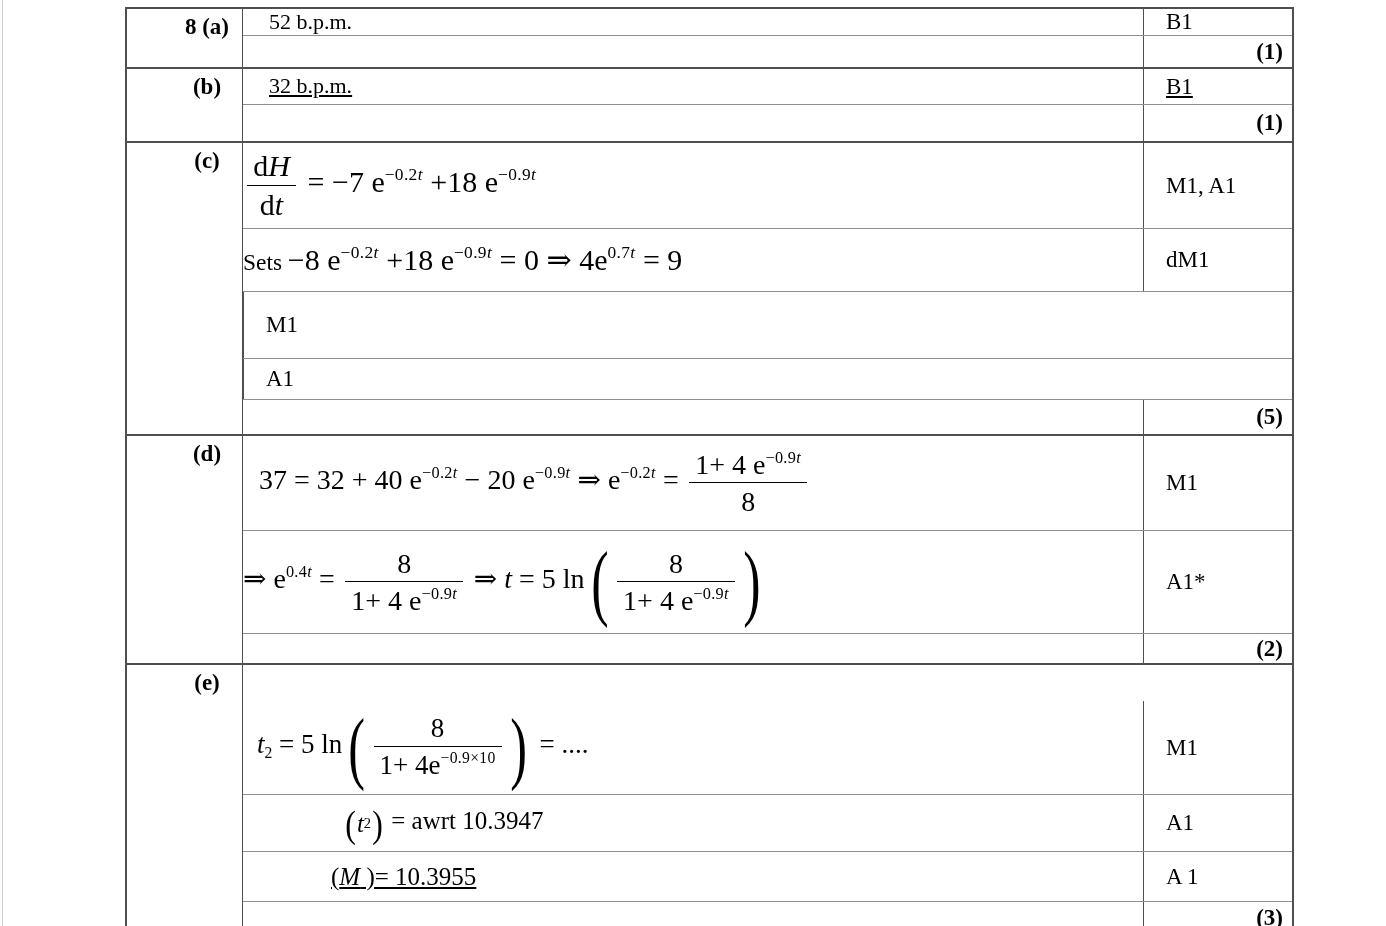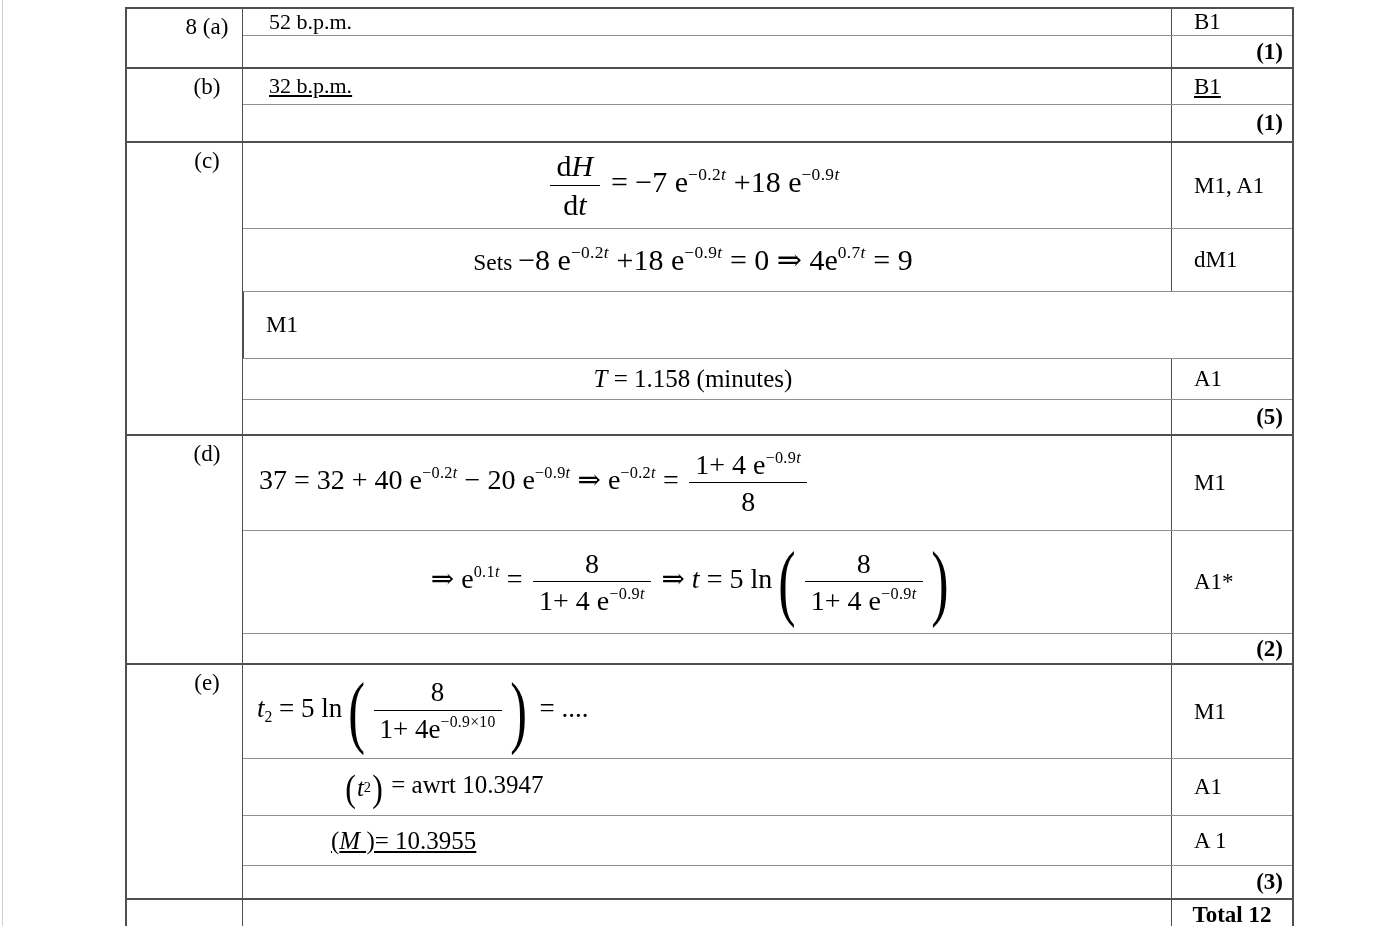--- a/index.html
+++ b/index.html
@@ -10,32 +10,32 @@
   }
   #page-edge{position:absolute;left:2px;top:0;width:1px;height:100%;background:#cfcfcf;}
   #mark-table{
     position:absolute;left:125px;top:7px;width:1165px;
     border:2px solid #4f4f4f;box-sizing:content-box;background:#fff;
   }
   .section{display:flex;align-items:stretch;}
   .section + .section{border-top:2px solid #4f4f4f;}
   .label-cell{
     flex:0 0 116px;width:116px;border-right:1px solid #4f4f4f;
-    text-align:center;padding-top:5px;font-weight:normal;font-size:23px;
+    text-align:center;padding-top:5px;font-weight:bold;font-size:23px;
     box-sizing:border-box;
     padding-left:45px;
   }
   .rows{flex:1;display:flex;flex-direction:column;min-width:0;}
-  .row{display:flex;align-items:stretch;box-sizing:border-box;gap:28px;}
+  .row{display:flex;align-items:stretch;box-sizing:border-box;}
   .row + .row{border-top:1px solid #8f8f8f;}
   .work-cell{
     flex:0 0 900px;width:900px;display:flex;align-items:center;
     box-sizing:border-box;overflow:visible;
   }
-  .work-center{justify-content:center;}
+  .work-center{justify-content:flex-start;}
   .mark-cell{
     flex:1;border-left:1px solid #4f4f4f;display:flex;align-items:center;
     box-sizing:border-box;padding:0 9px;font-size:23px;min-width:0;
   }
   .mark-plain{justify-content:flex-start;padding-left:22px;}
   .mark-total{justify-content:flex-end;font-weight:bold;}
   .mark-grand{justify-content:center;font-weight:bold;}
 
   
   .eq{white-space:nowrap;line-height:1.2;}
@@ -122,23 +122,20 @@
           <div class="mark-cell mark-plain">
             <span class="mark-text">dM1</span>
           </div>
         </div>
         <div class="row" style="height: 67px;">
           <div class="mark-cell mark-plain">
             <span class="mark-text">M1</span>
           </div>
         </div>
         <div class="row" style="height: 41px;">
-          <div class="work-cell work-center">
-            <span class="eq" style="font-size: 25px;"><span class="mi">T</span><span class="mr"> = 1.158 (minutes)</span></span>
-          </div>
           <div class="mark-cell mark-plain">
             <span class="mark-text">A1</span>
           </div>
         </div>
         <div class="row" style="height: 35px;">
           <div class="work-cell"></div>
           <div class="mark-cell mark-total">
             <span class="mark-text">(5)</span>
           </div>
         </div>
@@ -153,21 +150,21 @@
                 <span class="num"><span class="mr">1+ 4 e</span><span class="sup"><span class="mr">−0.9</span><span class="mi">t</span></span></span>
                 <span class="den"><span class="mr">8</span></span>
               </span></span>
           </div>
           <div class="mark-cell mark-plain">
             <span class="mark-text">M1</span>
           </div>
         </div>
         <div class="row" style="height: 103px;">
           <div class="work-cell work-center">
-            <span class="eq" style="font-size: 28px;"><span class="mr">⇒ e</span><span class="sup"><span class="mr">0.1</span><span class="mi">t</span></span><span class="mr"> = </span><span class="frac">
+            <span class="eq" style="font-size: 28px;"><span class="mr">⇒ e</span><span class="sup"><span class="mr">0.4</span><span class="mi">t</span></span><span class="mr"> = </span><span class="frac">
                 <span class="num"><span class="mr">8</span></span>
                 <span class="den"><span class="mr">1+ 4 e</span><span class="sup"><span class="mr">−0.9</span><span class="mi">t</span></span></span>
               </span><span class="mr"> ⇒ </span><span class="mi">t</span><span class="mr"> = 5 ln</span><span class="paren">
                 <span class="pg pg-big">(</span>
                 <span class="pinner">
                   <span class="frac">
                     <span class="num"><span class="mr">8</span></span>
                     <span class="den"><span class="mr">1+ 4 e</span><span class="sup"><span class="mr">−0.9</span><span class="mi">t</span></span></span>
                   </span>
                 </span>
@@ -182,21 +179,21 @@
           <div class="work-cell"></div>
           <div class="mark-cell mark-total">
             <span class="mark-text">(2)</span>
           </div>
         </div>
       </div>
     </div>
     <div class="section">
       <div class="label-cell">(e)</div>
       <div class="rows">
-        <div class="row" style="height: 93px;">
+        <div class="row" style="height: 93px; margin-top: 36px;">
           <div class="work-cell" style="padding-left: 14px;">
             <span class="eq" style="font-size: 27px;"><span class="mi">t</span><span class="sub"><span class="mr">2</span></span><span class="mr"> = 5 ln</span><span class="paren">
                 <span class="pg pg-big">(</span>
                 <span class="pinner">
                   <span class="frac">
                     <span class="num"><span class="mr">8</span></span>
                     <span class="den"><span class="mr">1+ 4e</span><span class="sup"><span class="mr">−0.9×10</span></span></span>
                   </span>
                 </span>
                 <span class="pg pg-big">)</span>

